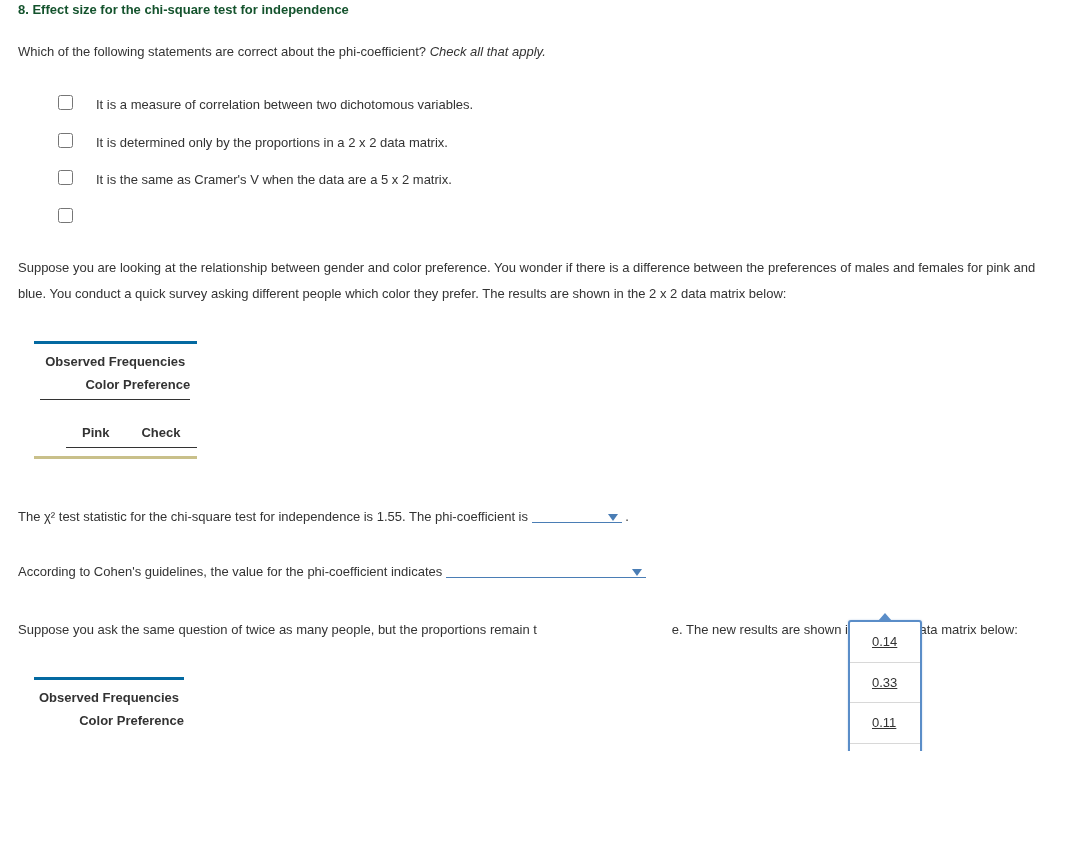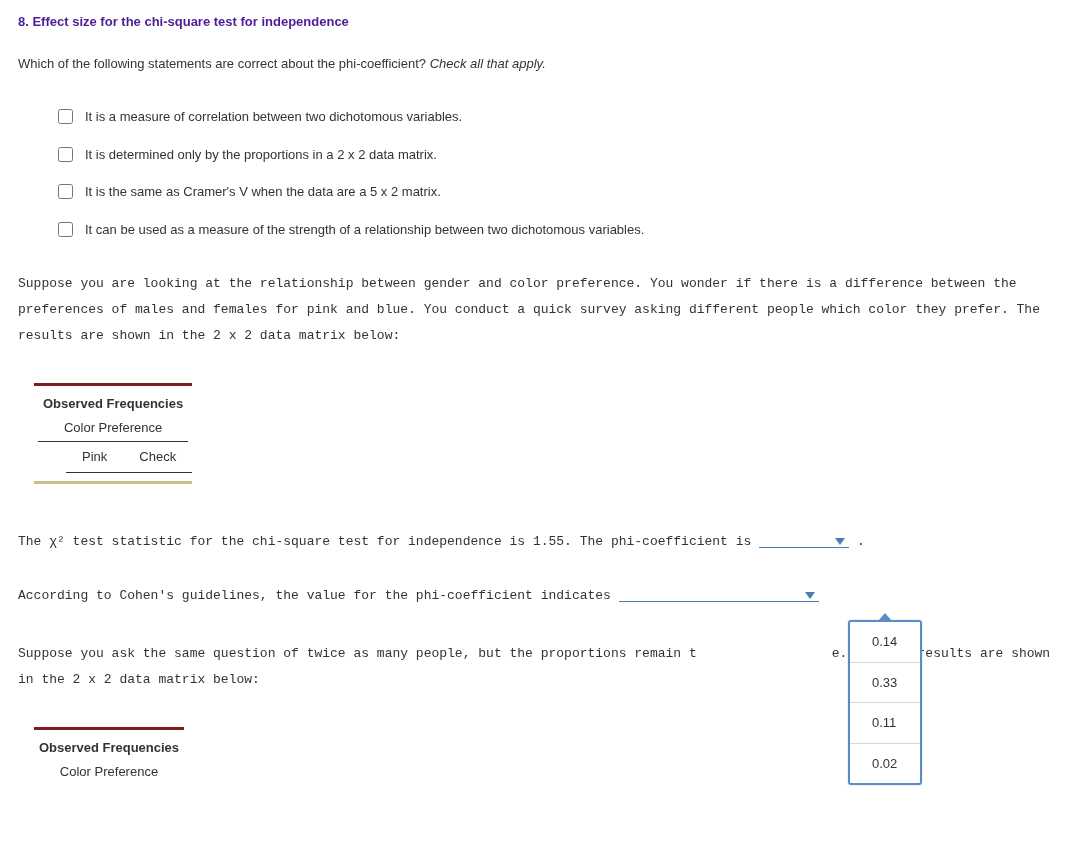--- a/index.html
+++ b/index.html
@@ -6,81 +6,80 @@
     body {
       font-family: Verdana, Geneva, sans-serif;
       font-size: 13px;
       color: #333;
       background: #fff;
       padding: 0 18px 20px 18px;
       line-height: 1.5;
       width: 1077px;
     }
     .title {
-      color: #4c1d95;
-      font-weight: bold;
-      font-size: 13px;
-      padding-top: 12px;
+      color: #14532d;
+      font-weight: bold;
+      font-size: 13px;
+      padding-top: 0;
       margin-bottom: 22px;
     }
     .prompt {
       margin-bottom: 34px;
     }
     .italic { font-style: italic; }
     .options {
       margin-left: 40px;
       margin-bottom: 32px;
     }
     .opt {
       display: flex;
-      align-items: center;
       margin-bottom: 18px;
+      gap: 11px;
     }
     .opt input[type="checkbox"] {
       width: 15px;
       height: 15px;
       margin-right: 12px;
       flex-shrink: 0;
     }
     .para {
       margin-bottom: 10px;
       line-height: 2.0;
-      font-family: Liberation Mono, monospace;
     }
     .para-tight { line-height: 1.6; }
     .gap { height: 24px; }
 
     .freq-wrap {
       display: inline-block;
       margin-left: 16px;
-      border-top: 3px solid #7f1d1d;
+      border-top: 3px solid #0369a1;
       border-bottom: 3px solid #c9c08a;
       padding: 8px 0 8px 0;
     }
     .freq-title {
       font-weight: bold;
       text-align: center;
       margin-bottom: 4px;
     }
     .freq-sub {
-      font-weight: normal;
-      text-align: center;
+      font-weight: bold;
+      text-align: right;
       border-bottom: 1px solid #333;
       width: 150px;
-      margin: 0 auto 0 auto;
+      margin: 0 auto 18px auto;
       padding-bottom: 4px;
     }
     .freq-table { border-collapse: collapse; margin: 0 auto; }
     .freq-table th, .freq-table td {
       padding: 5px 16px;
       text-align: center;
       font-size: 13px;
     }
     .freq-table thead th {
-      font-weight: normal;
+      font-weight: bold;
       border-bottom: 1px solid #333;
       text-align: center;
     }
     .freq-table thead th.noborder { border-bottom: none; }
     .freq-table tbody td.rowlabel {
       text-align: left;
       padding-left: 4px;
       padding-right: 20px;
     }
 
@@ -125,20 +124,21 @@
       border-right: 7px solid transparent;
       border-bottom: 8px solid #5a8dc8;
     }
     .dropdown .dd-item {
       padding: 10px 22px;
       font-size: 13px;
       color: #333;
       border-bottom: 1px solid #d8d8d8;
       min-width: 70px;
       cursor: pointer;
+      text-decoration: underline;
     }
     .dropdown .dd-item:first-of-type {
       background: #e6eef7;
     }
     .dropdown .dd-item:last-child { border-bottom: none; }
 
     .content { position: relative; }
   </style>
 </head>
 <body>
@@ -159,21 +159,20 @@
     <div class="opt">
       <input type="checkbox" style="">
       <span>It is determined only by the proportions in a 2 x 2 data matrix.</span>
     </div>
     <div class="opt">
       <input type="checkbox" style="">
       <span>It is the same as Cramer's V when the data are a 5 x 2 matrix.</span>
     </div>
     <div class="opt">
       <input type="checkbox" style="">
-      <span>It can be used as a measure of the strength of a relationship between two dichotomous variables.</span>
     </div>
   </div>
 
   <div class="para">Suppose you are looking at the relationship between gender and color preference. You wonder if there is a difference between the preferences of males and females for pink and blue. You conduct a quick survey asking different people which color they prefer. The results are shown in the 2 x 2 data matrix below:</div>
 
   <div class="gap"></div>
 
   <div class="freq-wrap">
     <div class="freq-title">Observed Frequencies</div>
     <div class="freq-sub">Color Preference</div>

